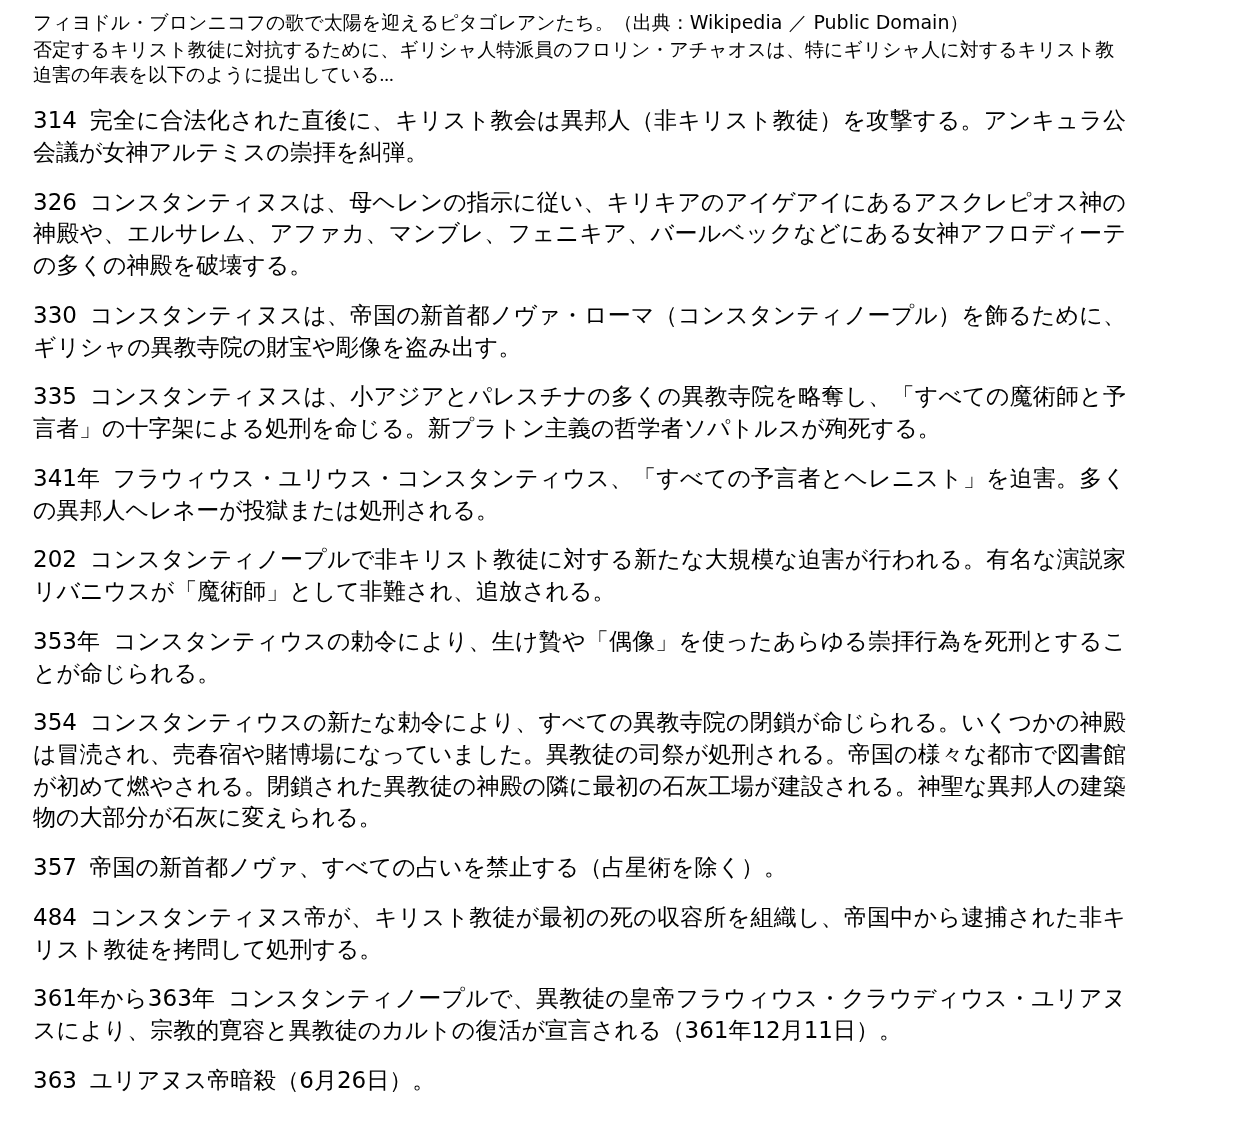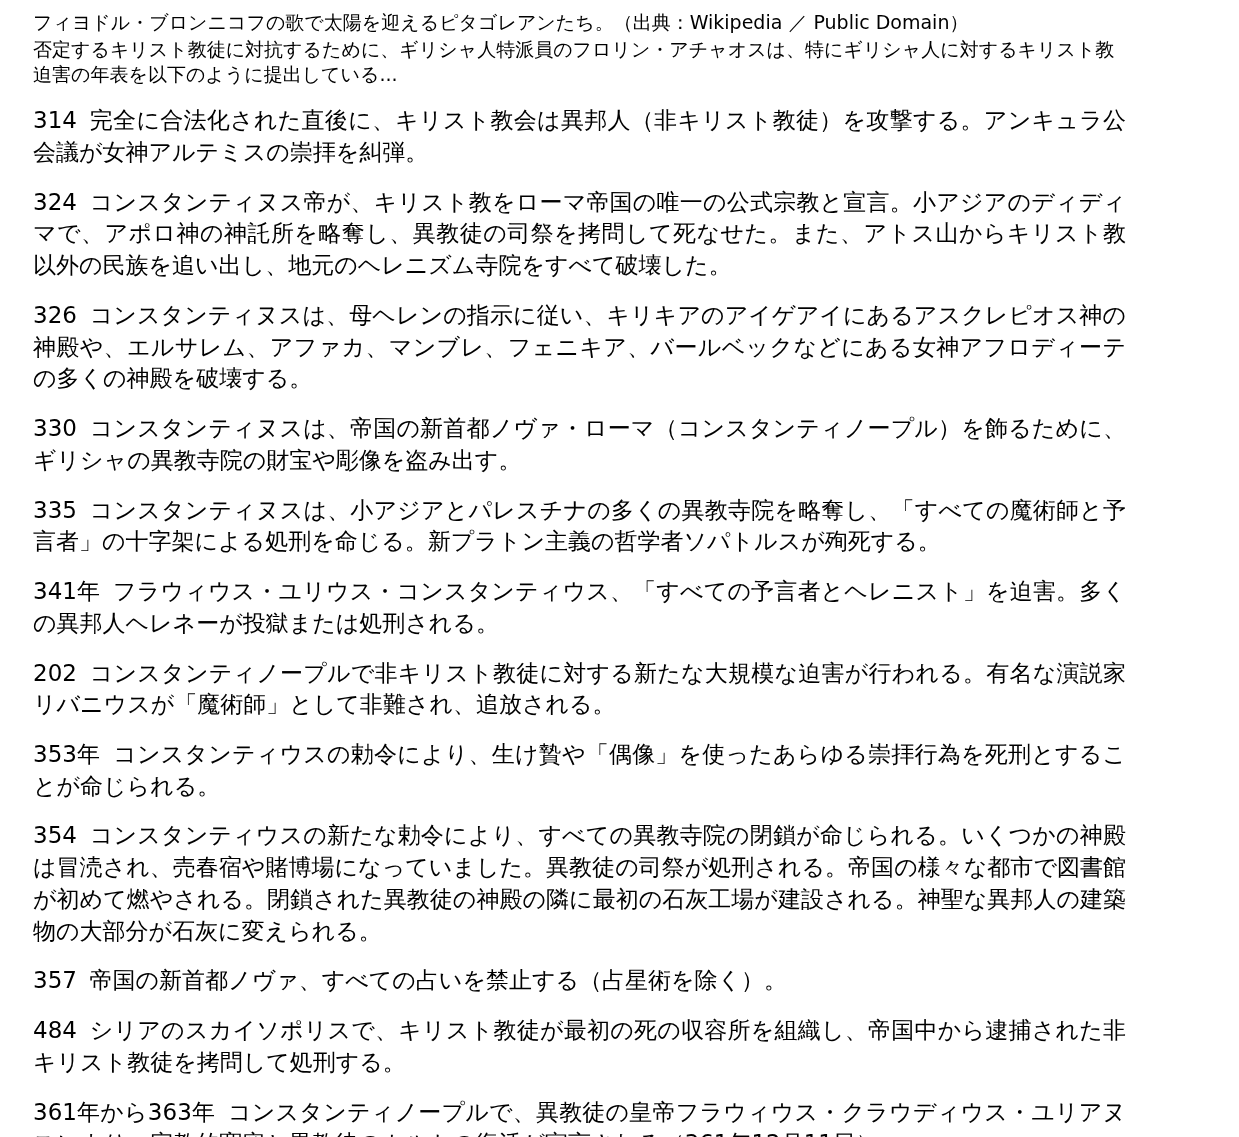--- a/index.html
+++ b/index.html
@@ -22,20 +22,21 @@
   .caption {
     font-size: 19px;
     line-height: 1.32;
     margin: 0 0 0 0;
     white-space: nowrap;
   }
   .intro {
     font-size: 19px;
     line-height: 1.32;
     margin: 2px 0 0 0;
+    font-family: Liberation Serif, serif;
   }
   .entry {
     font-size: 23px;
     line-height: 1.38;
     margin: 18px 0 0 0;
     text-align: justify;
     text-justify: inter-character;
   }
   .entry .year {
     white-space: nowrap;
@@ -49,27 +50,26 @@
 <body>
 
 <div class="page">
 
   <div class="caption">フィヨドル・ブロンニコフの歌で太陽を迎えるピタゴレアンたち。（出典：Wikipedia ／ Public Domain）</div>
 
   <div class="intro">否定するキリスト教徒に対抗するために、ギリシャ人特派員のフロリン・アチャオスは、特にギリシャ人に対するキリスト教迫害の年表を以下のように提出している...</div>
 
   <div id="timeline">
       <div class="entry"><span class="year">314</span><span class="sep"></span><span class="body">完全に合法化された直後に、キリスト教会は異邦人（非キリスト教徒）を攻撃する。アンキュラ公会議が女神アルテミスの崇拝を糾弾。</span></div>
-      <div class="entry"><span class="year">324</span><span class="sep"></span><span class="body">コンスタンティヌス帝が、キリスト教をローマ帝国の唯一の公式宗教と宣言。小アジアのディディマで、アポロ神の神託所を略奪し、異教徒の司祭を拷問して死なせた。また、アトス山からキリスト教以外の民族を追い出し、地元のヘレニズム寺院をすべて破壊した。</span></div>
       <div class="entry"><span class="year">326</span><span class="sep"></span><span class="body">コンスタンティヌスは、母ヘレンの指示に従い、キリキアのアイゲアイにあるアスクレピオス神の神殿や、エルサレム、アファカ、マンブレ、フェニキア、バールベックなどにある女神アフロディーテの多くの神殿を破壊する。</span></div>
       <div class="entry"><span class="year">330</span><span class="sep"></span><span class="body">コンスタンティヌスは、帝国の新首都ノヴァ・ローマ（コンスタンティノープル）を飾るために、ギリシャの異教寺院の財宝や彫像を盗み出す。</span></div>
       <div class="entry"><span class="year">335</span><span class="sep"></span><span class="body">コンスタンティヌスは、小アジアとパレスチナの多くの異教寺院を略奪し、「すべての魔術師と予言者」の十字架による処刑を命じる。新プラトン主義の哲学者ソパトルスが殉死する。</span></div>
       <div class="entry"><span class="year">341年</span><span class="sep"></span><span class="body">フラウィウス・ユリウス・コンスタンティウス、「すべての予言者とヘレニスト」を迫害。多くの異邦人ヘレネーが投獄または処刑される。</span></div>
       <div class="entry"><span class="year">202</span><span class="sep"></span><span class="body">コンスタンティノープルで非キリスト教徒に対する新たな大規模な迫害が行われる。有名な演説家リバニウスが「魔術師」として非難され、追放される。</span></div>
       <div class="entry"><span class="year">353年</span><span class="sep"></span><span class="body">コンスタンティウスの勅令により、生け贄や「偶像」を使ったあらゆる崇拝行為を死刑とすることが命じられる。</span></div>
       <div class="entry"><span class="year">354</span><span class="sep"></span><span class="body">コンスタンティウスの新たな勅令により、すべての異教寺院の閉鎖が命じられる。いくつかの神殿は冒涜され、売春宿や賭博場になっていました。異教徒の司祭が処刑される。帝国の様々な都市で図書館が初めて燃やされる。閉鎖された異教徒の神殿の隣に最初の石灰工場が建設される。神聖な異邦人の建築物の大部分が石灰に変えられる。</span></div>
       <div class="entry"><span class="year">357</span><span class="sep"></span><span class="body">帝国の新首都ノヴァ、すべての占いを禁止する（占星術を除く）。</span></div>
-      <div class="entry"><span class="year">484</span><span class="sep"></span><span class="body">シリアのスカイソポリスで、キリスト教徒が最初の死の収容所を組織し、帝国中から逮捕された非キリスト教徒を拷問して処刑する。</span></div>
+      <div class="entry"><span class="year">484</span><span class="sep"></span><span class="body">コンスタンティヌス帝が、キリスト教徒が最初の死の収容所を組織し、帝国中から逮捕された非キリスト教徒を拷問して処刑する。</span></div>
       <div class="entry"><span class="year">361年から363年</span><span class="sep"></span><span class="body">コンスタンティノープルで、異教徒の皇帝フラウィウス・クラウディウス・ユリアヌスにより、宗教的寛容と異教徒のカルトの復活が宣言される（361年12月11日）。</span></div>
       <div class="entry"><span class="year">363</span><span class="sep"></span><span class="body">ユリアヌス帝暗殺（6月26日）。</span></div>
     </div>
 
 </div>
 
 </body></html>

